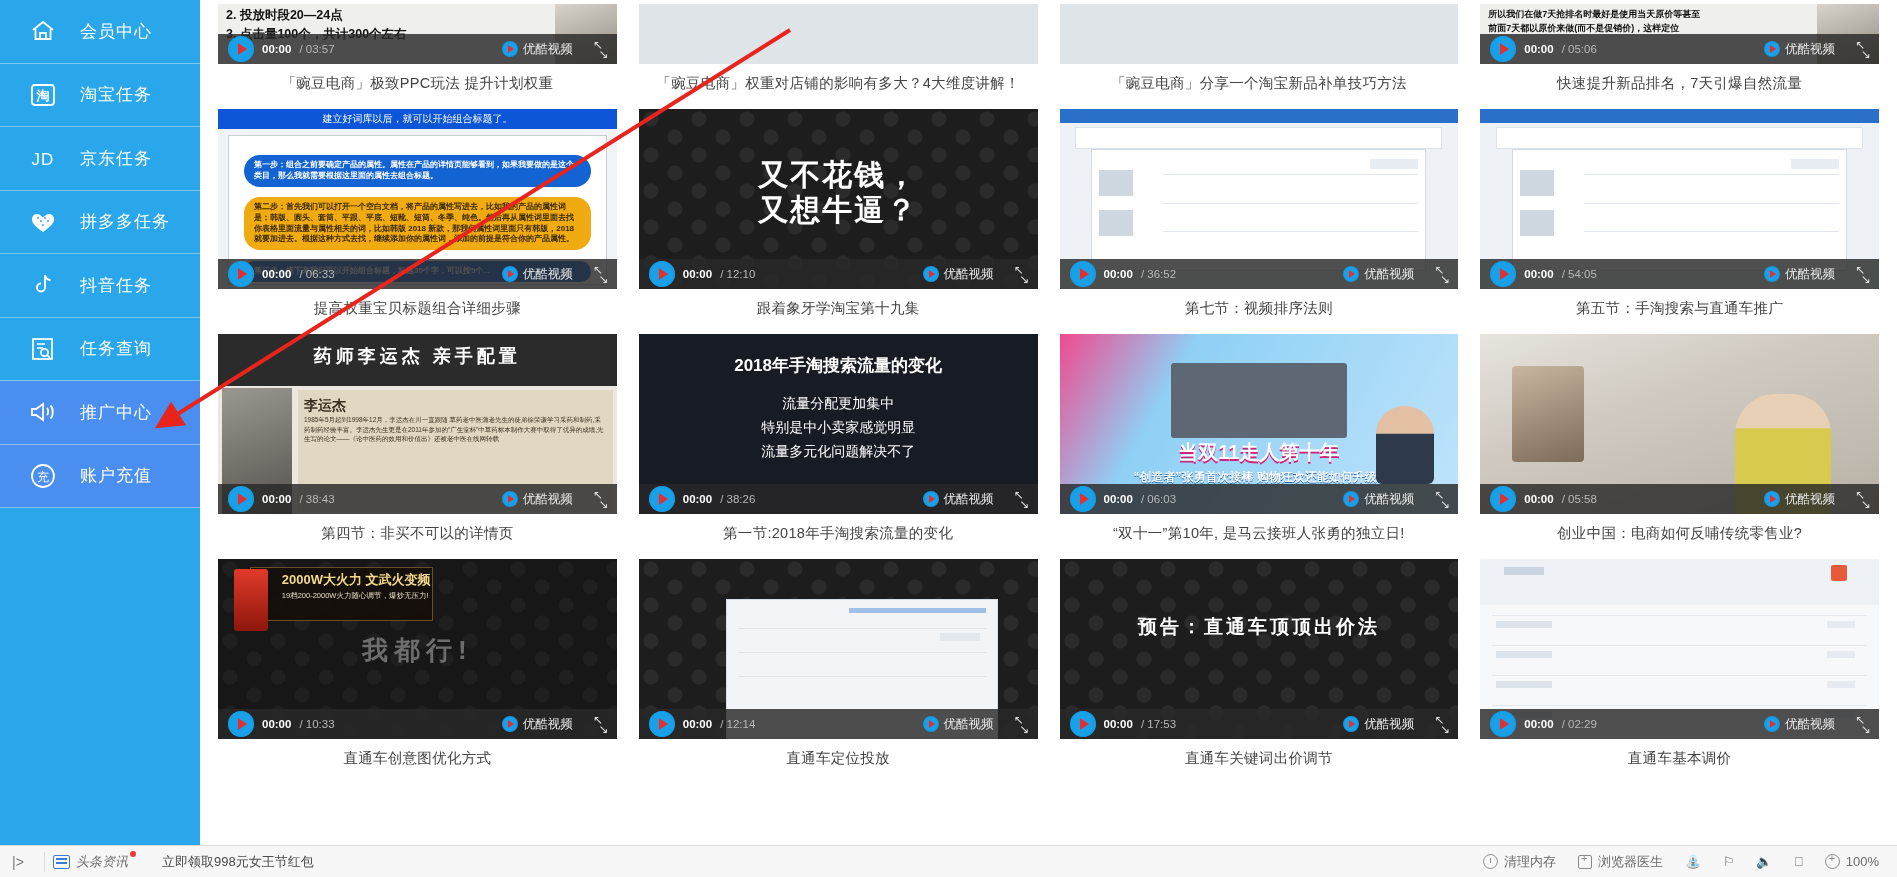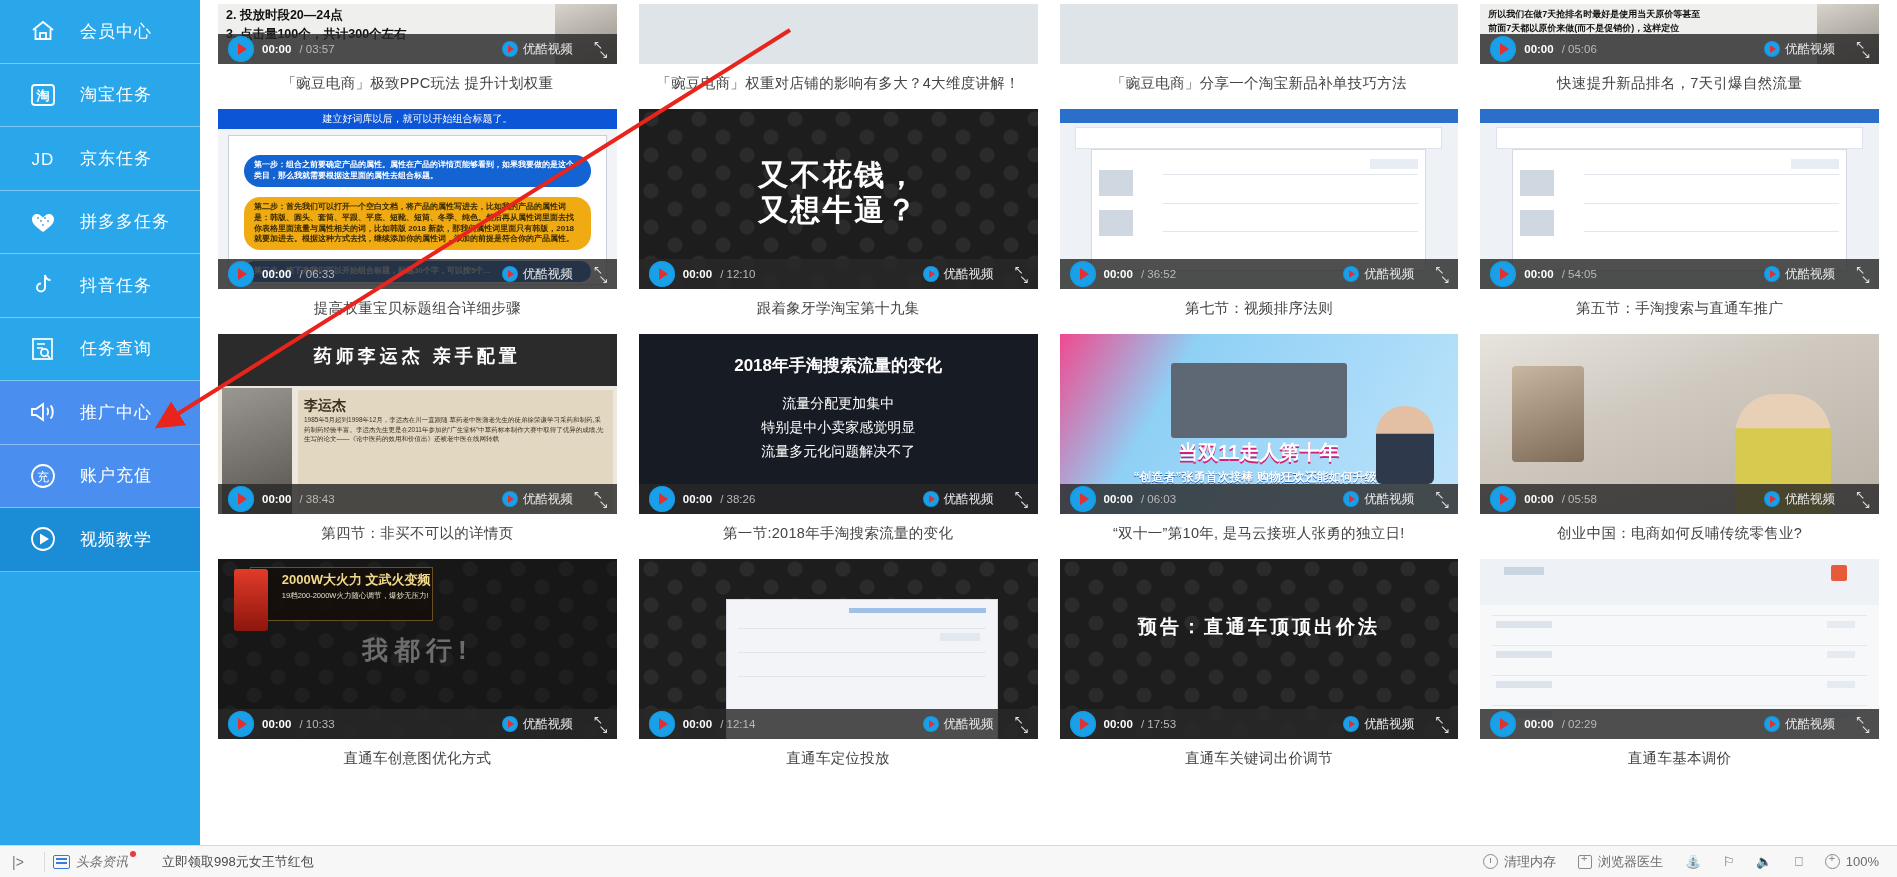--- a/index.html
+++ b/index.html
@@ -255,29 +255,20 @@
         <span class="side-label">推广中心</span>
       </div>
       <div class="side-item alt">
         <span class="side-ico">
           <svg width="28" height="28" viewBox="0 0 28 28">
             <circle cx="14" cy="14" r="11" fill="none" stroke="#fff" stroke-width="1.8"></circle>
             <text x="14" y="19" font-size="12" fill="#fff" text-anchor="middle" font-family="DejaVu Sans">充</text>
           </svg>
         </span>
         <span class="side-label">账户充值</span>
-      </div>
-      <div class="side-item active">
-        <span class="side-ico">
-          <svg width="28" height="28" viewBox="0 0 28 28">
-            <circle cx="14" cy="14" r="11" fill="none" stroke="#fff" stroke-width="1.8"></circle>
-            <polygon points="11,8.5 20,14 11,19.5" fill="#fff"></polygon>
-          </svg>
-        </span>
-        <span class="side-label">视频教学</span>
       </div>
     </nav>
 
   <section id="main">
     <div id="grid">
         <div class="card r1">
           <div class="thumb">
             <div style="position:absolute;inset:0;background:#efefed"></div>
             <div style="position:absolute;left:8px;top:2px;right:60px;color:#111;font-size:12.5px;font-weight:bold;line-height:1.5;">
               <div>2.   投放时段20—24点</div>

